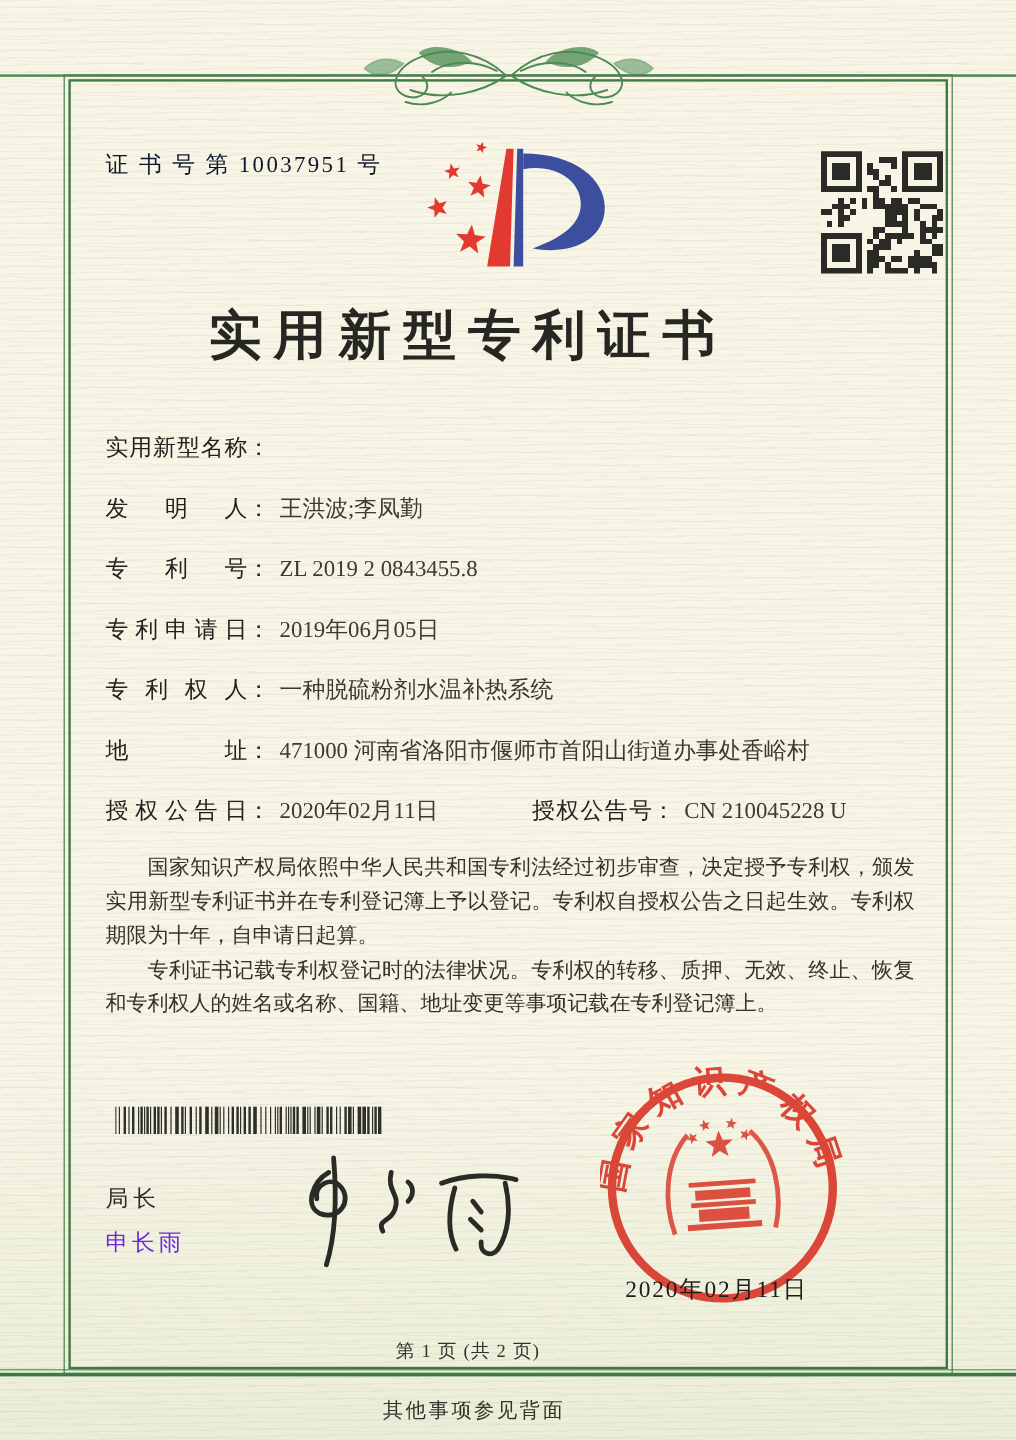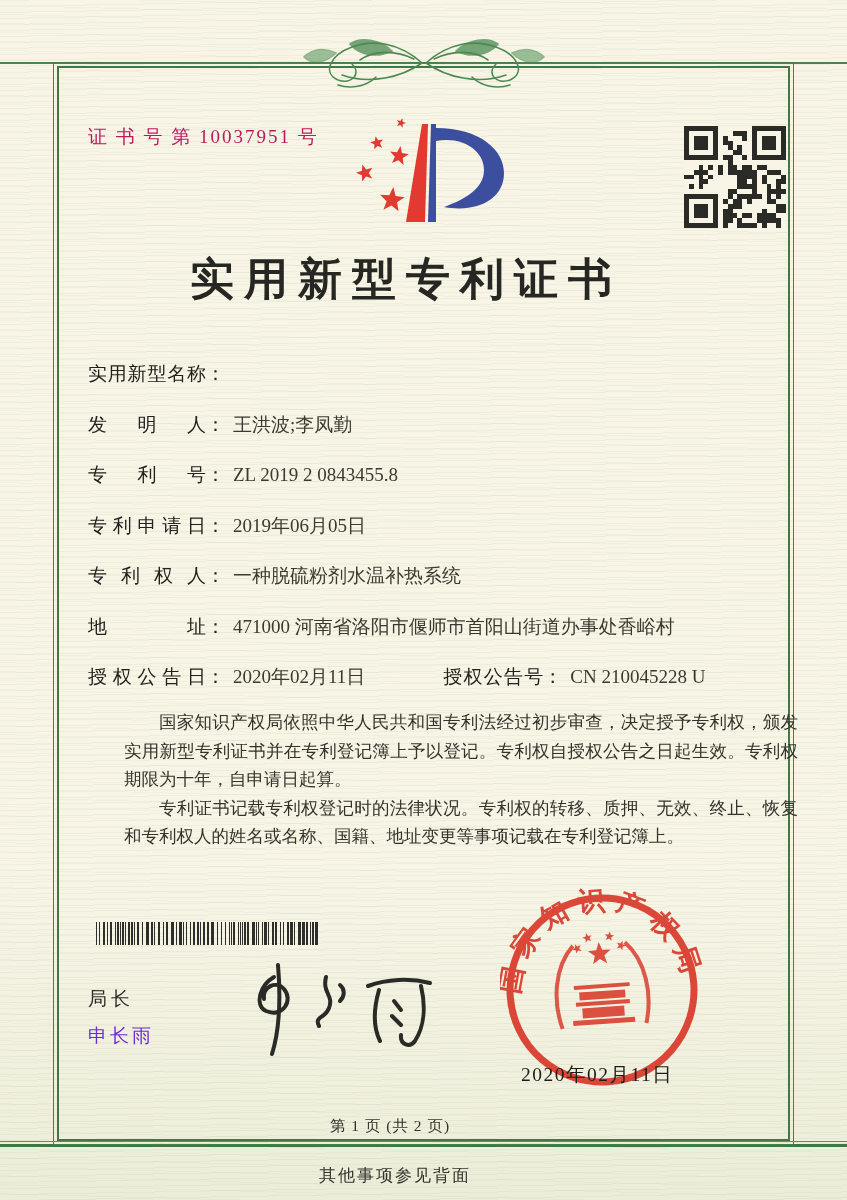--- a/index.html
+++ b/index.html
@@ -13,35 +13,35 @@
   
   .rule-top{position:absolute;left:0;top:62px;width:847px;height:2px;background:#4c8352;}
   .rule-bottom-a{position:absolute;left:0;top:1141px;width:847px;height:1px;background:#5b9161;}
   .rule-bottom-b{position:absolute;left:0;top:1144px;width:847px;height:3px;background:#3c7a42;}
   
   .frame-outer{position:absolute;left:53px;top:62px;width:741px;height:1083px;
        border:1.5px solid #477e4c;box-sizing:border-box;}
   .frame-inner{position:absolute;left:3px;top:3px;right:3px;bottom:3px;
        border:2.5px solid #3f7a45;}
   .flourish{position:absolute;left:294px;top:33px;width:260px;height:62px;}
-  .cert-no{position:absolute;left:88px;top:124px;font-size:19px;letter-spacing:2px;color:#be185d;}
+  .cert-no{position:absolute;left:88px;top:124px;font-size:19px;letter-spacing:2px;color:#0f172a;}
   .logo{position:absolute;left:338px;top:110px;width:188px;height:138px;}
   .qr{position:absolute;left:684px;top:126px;width:102px;height:102px;}
-  .title{position:absolute;left:16px;top:250px;width:780px;text-align:center;
+  .title{position:absolute;left:0;top:250px;width:780px;text-align:center;
        font-size:44px;font-weight:bold;letter-spacing:10px;color:#262622;}
   .fields{position:absolute;left:88px;top:360px;width:680px;font-size:19px;}
   .field-row{height:50.5px;display:flex;align-items:flex-start;line-height:27px;}
   .flabel{display:inline-block;width:118px;text-align:justify;text-align-last:justify;
        color:#21211e;flex:none;font-family:Liberation Serif, serif;}
   .fcolon{flex:none;margin-right:8px;color:#21211e;}
   .fvalue{color:#3a3a30;}
   .pair2{margin-left:78px;display:flex;}
   .pair2 .flabel{width:100px;}
   .paras{position:absolute;left:88px;top:708px;width:674px;font-size:17.5px;
-       line-height:28.6px;color:#33332c;text-align:justify;margin-left:36px;}
+       line-height:28.6px;color:#33332c;text-align:justify;}
   .paras p{margin:0;text-indent:2em;}
   .barcode{position:absolute;left:96px;top:922px;width:222px;height:23px;}
   .comm-title{position:absolute;left:88px;top:986px;font-size:19px;letter-spacing:4px;
        font-family:"Liberation Sans","DejaVu Sans",sans-serif;color:#2c2c28;}
   .comm-name{position:absolute;left:88px;top:1023px;font-size:19px;letter-spacing:3px;
        font-family:"Liberation Sans","DejaVu Sans",sans-serif;color:#6d28d9;}
   .signature{position:absolute;left:222px;top:955px;width:225px;height:105px;}
   .seal{position:absolute;left:500px;top:888px;width:204px;height:204px;opacity:.93;}
   .seal-date{position:absolute;left:521px;top:1061px;font-size:19.5px;letter-spacing:1.5px;
        color:#1d1d1a;z-index:5;}

